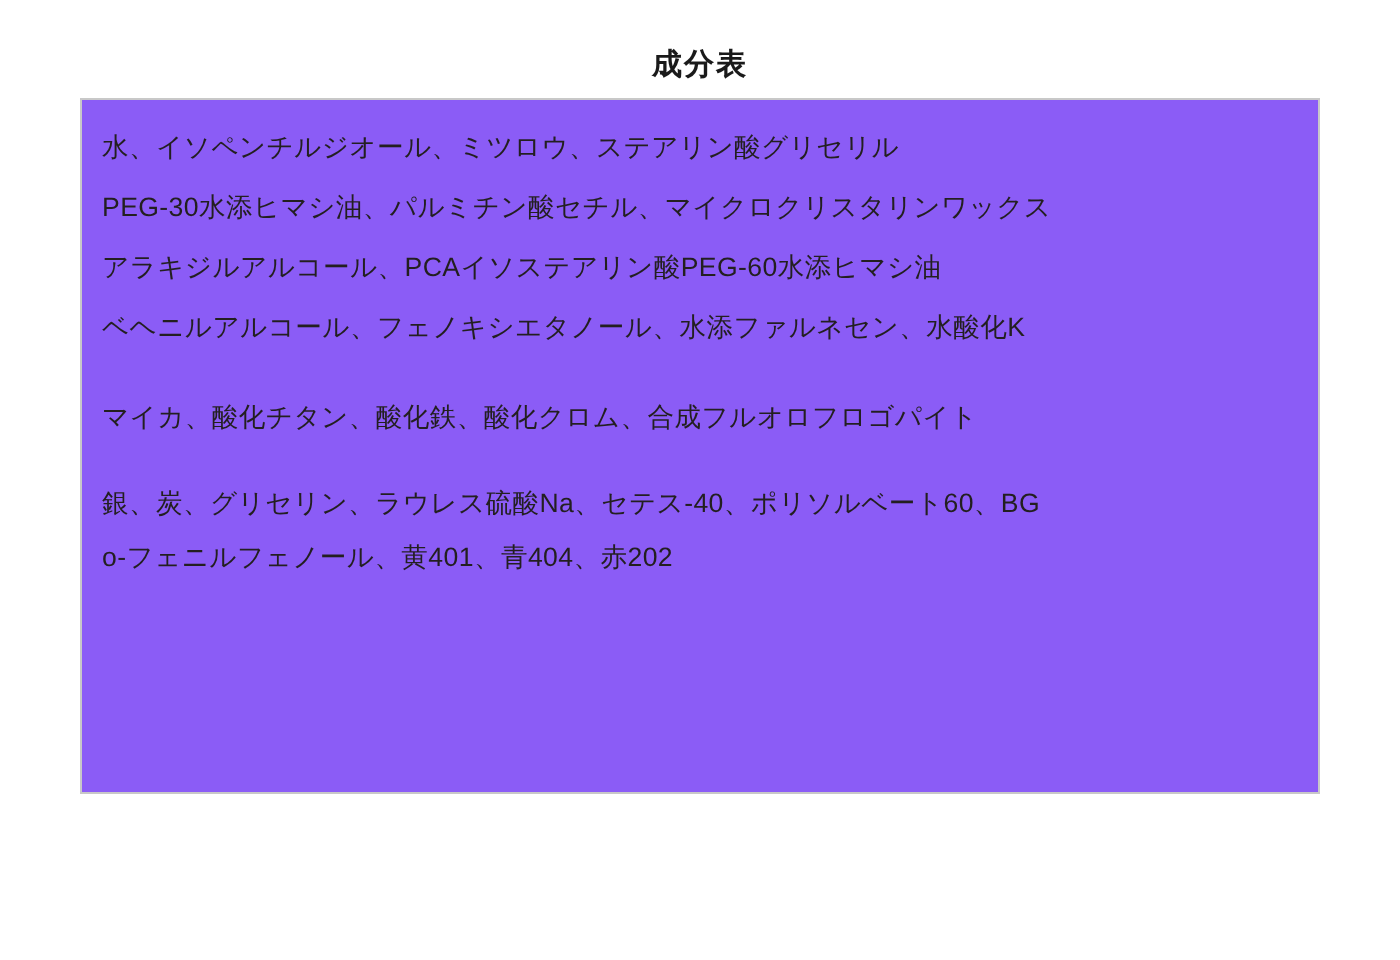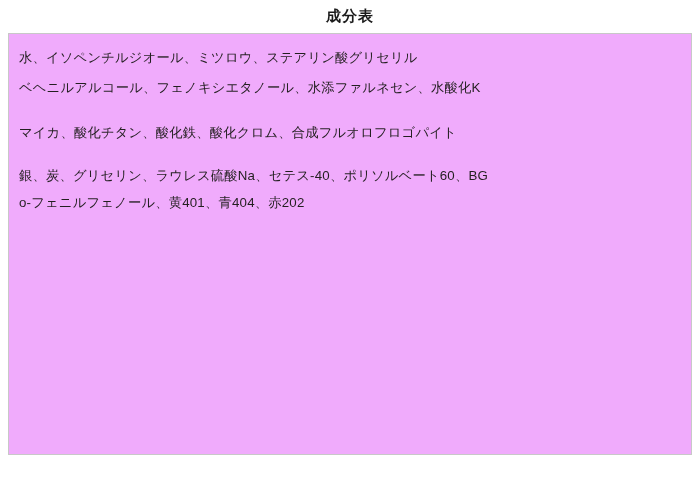--- a/index.html
+++ b/index.html
@@ -11,39 +11,39 @@
     width: 700px;
     height: 480px;
     font-family: "Liberation Sans", "DejaVu Sans", sans-serif;
     color: #231f20;
     overflow: hidden;
   }
   .page {
     width: 700px;
     height: 480px;
     box-sizing: border-box;
-    padding: 0;
+    padding: 16px;
     position: relative;
   }
   .doc-title {
     text-align: center;
     font-size: 15px;
     font-weight: bold;
     letter-spacing: 1px;
     padding-top: 7px;
     padding-bottom: 7px;
     color: #1a1a1a;
   }
   .ingredients-box {
-    margin: 0 8px;
+    margin: 0 24px;
     border: 1px solid #c8c8c8;
     box-sizing: border-box;
-    height: 422px;
+    height: 348px;
     padding: 9px 10px 0 10px;
-    background: #f0abfc;
+    background: #8b5cf6;
   }
   .line {
     font-size: 13.3px;
     line-height: 30px;
     white-space: nowrap;
     letter-spacing: 0.2px;
     color: #231f20;
   }
   .line.spacer-before {
     margin-top: 16px;
@@ -54,19 +54,21 @@
 </style>
 </head>
 <body>
 
 <div class="page">
 
   <div class="doc-title">成分表</div>
 
   <div class="ingredients-box">
     <div class="line">水、イソペンチルジオール、ミツロウ、ステアリン酸グリセリル</div>
+    <div class="line">PEG-30水添ヒマシ油、パルミチン酸セチル、マイクロクリスタリンワックス</div>
+    <div class="line">アラキジルアルコール、PCAイソステアリン酸PEG-60水添ヒマシ油</div>
     <div class="line">ベヘニルアルコール、フェノキシエタノール、水添ファルネセン、水酸化K</div>
     <div class="line spacer-before tight">マイカ、酸化チタン、酸化鉄、酸化クロム、合成フルオロフロゴパイト</div>
     <div class="line spacer-before tight">銀、炭、グリセリン、ラウレス硫酸Na、セテス-40、ポリソルベート60、BG</div>
     <div class="line tight">o-フェニルフェノール、黄401、青404、赤202</div>
   </div>
 
 </div>
 
 </body></html>

